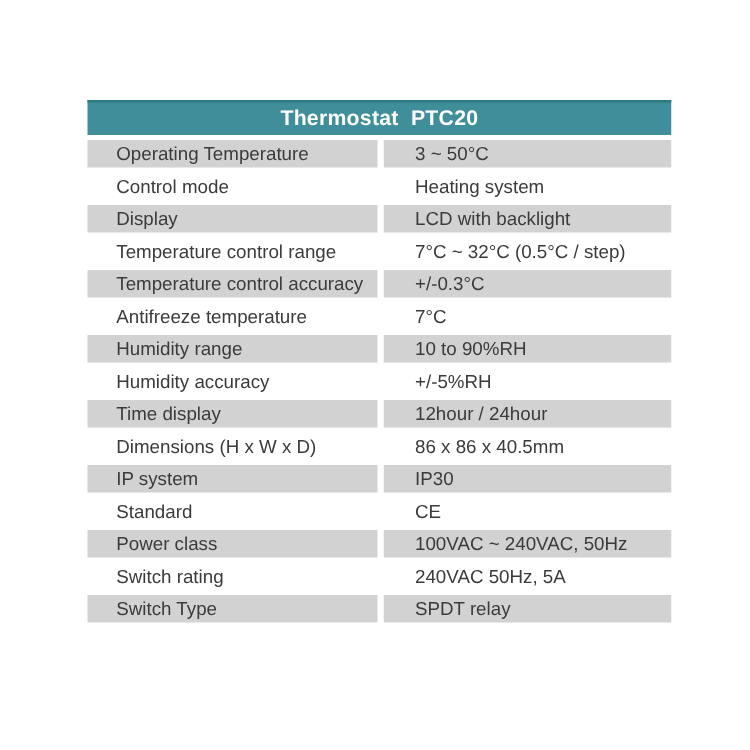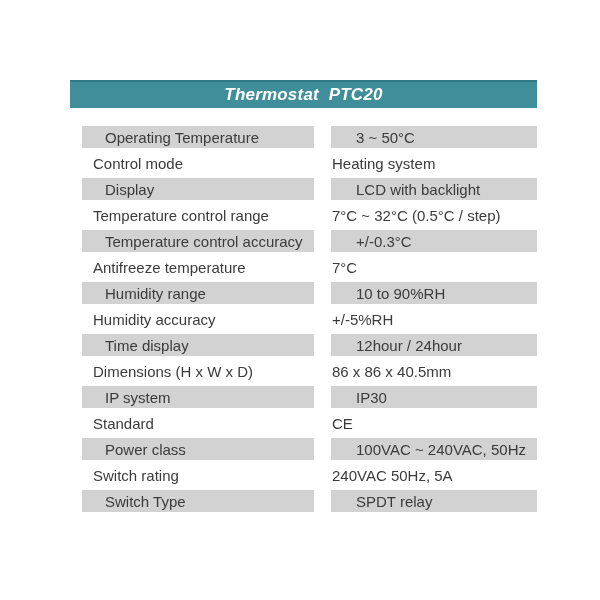--- a/index.html
+++ b/index.html
@@ -28,40 +28,39 @@
     height: 28px;
     background: var(--header-bg);
     border-top: 2px solid var(--header-border);
     color: var(--header-text);
     font-size: 17px;
     font-weight: bold;
     display: flex;
     align-items: center;
     justify-content: center;
     white-space: pre;
-    margin-bottom: 18px;
+    margin-bottom: 4px;
     letter-spacing: 0.2px;
-    font-style: italic;
   }
   .row {
     display: flex;
     column-gap: 5px;
     height: 22px;
     margin-bottom: 4px;
   }
   .row .cell {
     display: flex;
     align-items: center;
     font-size: 15px;
     color: var(--text);
     background: var(--row-bg);
     white-space: pre;
     overflow: hidden;
   }
-  .row.alt .cell { background: var(--row-alt-bg); margin-left: 12px; }
+  .row.alt .cell { background: var(--row-alt-bg); }
   .cell.label {
     width: 232px;
     padding-left: 23px;
   }
   .cell.value {
     flex: 1;
     padding-left: 25px;
   }
 </style>
 </head>

